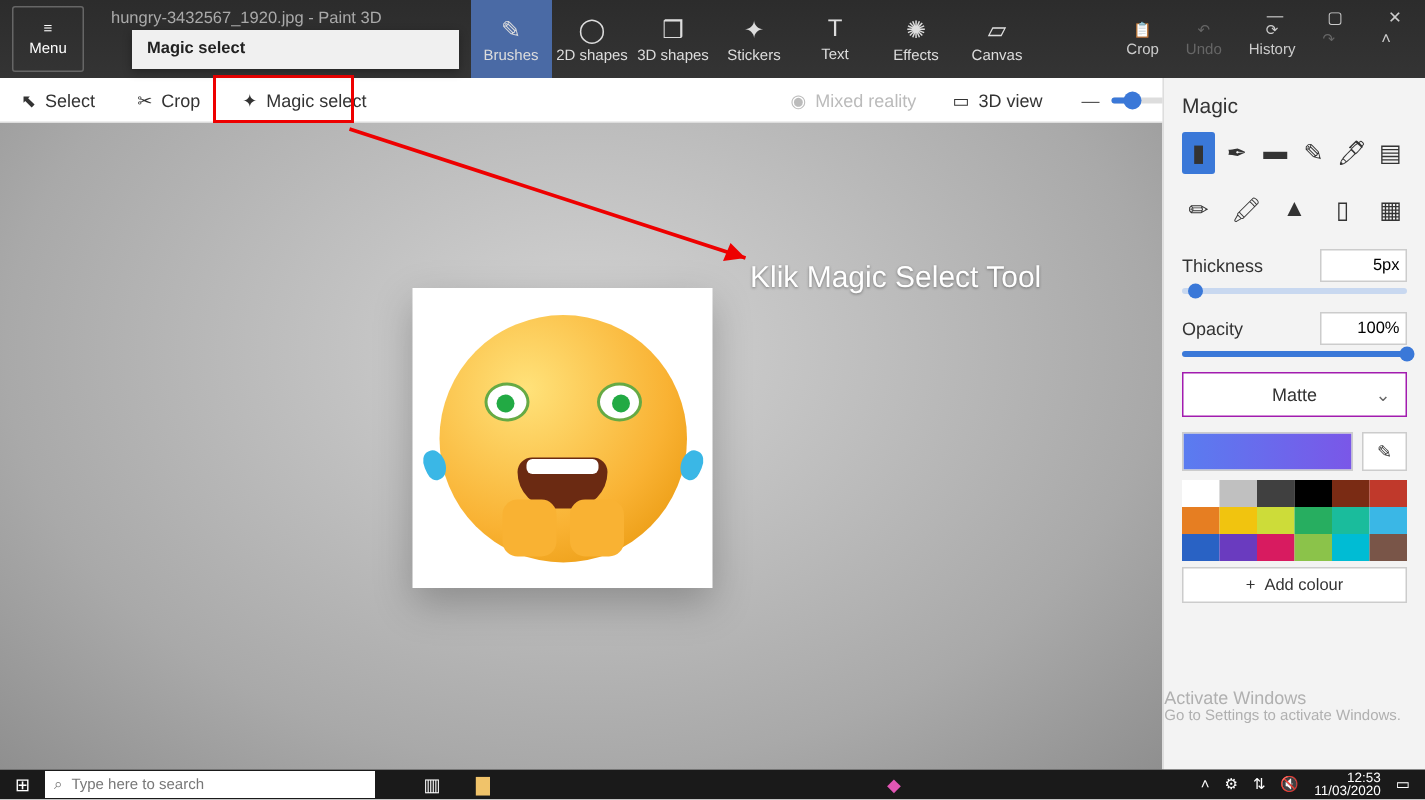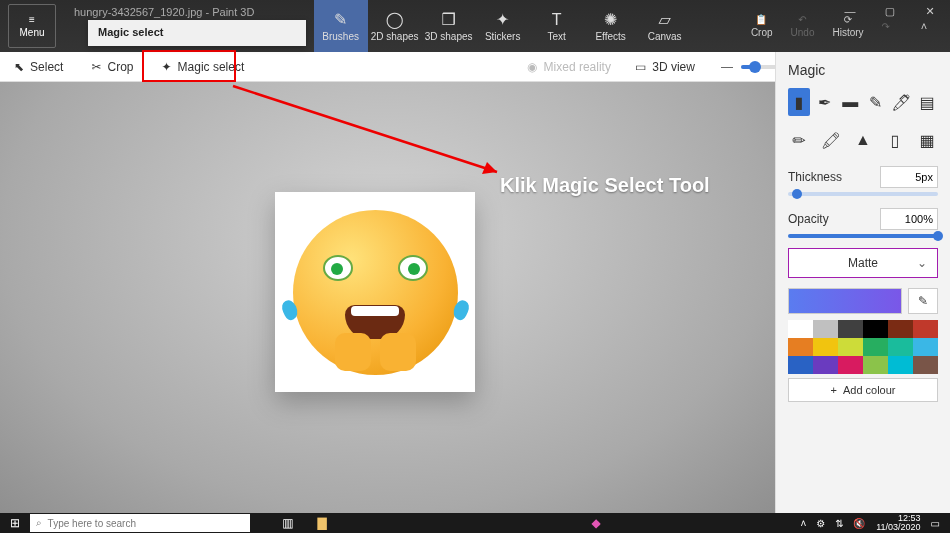--- a/index.html
+++ b/index.html
@@ -34,21 +34,21 @@
   .zoom-group { display:flex; align-items:center; gap:8px; padding:0 16px; color:#555; }
   .zoom-slider { width:120px; height:4px; background:#ddd; position:relative; border-radius:2px; }
   .zoom-slider .track { position:absolute; left:0; top:0; height:100%; background:#3a78d8; border-radius:2px; }
   .zoom-slider .thumb { position:absolute; top:50%; transform:translate(-50%,-50%); width:12px; height:12px; background:#3a78d8; border-radius:50%; }
   .red-box { position:absolute; left:142px; top:-2px; width:94px; height:32px; border:2px solid #e00; pointer-events:none; z-index:20; }
 
   
   .workspace { position:absolute; top:82px; left:0; right:175px; bottom:20px; background:radial-gradient(ellipse at 50% 35%, #d4d4d4 0%, #a9a9a9 70%, #8f8f8f 100%); overflow:hidden; }
   .canvas-img { position:absolute; left:275px; top:110px; width:200px; height:200px; background:#fff; box-shadow:0 10px 25px rgba(0,0,0,.25); display:flex; align-items:center; justify-content:center; }
   .emoji-face { width:165px; height:165px; background:radial-gradient(circle at 35% 30%, #ffe27a, #f9b233 60%, #e38f00); border-radius:50%; position:relative; }
-  .annot { position:absolute; left:500px; top:92px; color:#fff; font-weight:700; font-size:20px; text-shadow:0 1px 2px rgba(0,0,0,.4); }
+  .annot { position:absolute; left:500px; top:92px; color:#fff; font-weight:400; font-size:20px; text-shadow:0 1px 2px rgba(0,0,0,.4); }
   .arrow-svg { position:absolute; top:0; left:0; pointer-events:none; }
 
   
   .rpanel { position:absolute; top:52px; right:0; width:175px; bottom:20px; background:#f3f3f3; border-left:1px solid #ddd; padding:10px 12px; font-size:12px; color:#333; }
   .rpanel h3 { font-size:14px; font-weight:400; margin-bottom:10px; }
   .brush-row { display:flex; justify-content:space-between; margin-bottom:10px; }
   .brush { width:22px; height:28px; display:flex; align-items:center; justify-content:center; cursor:pointer; border-radius:2px; }
   .brush.sel { background:#3a78d8; }
   .field-row { display:flex; justify-content:space-between; align-items:center; margin:12px 0 4px;gap:11px; }
   .field-row input { width:58px; height:22px; border:1px solid #ccc; text-align:right; padding:0 4px; font-size:11px; }
@@ -290,20 +290,24 @@
       <div class="sw" style="background: rgb(216, 27, 96);"></div>
       <div class="sw" style="background: rgb(139, 195, 74);"></div>
       <div class="sw" style="background: rgb(0, 188, 212);"></div>
       <div class="sw" style="background: rgb(121, 85, 72);"></div>
     </div>
   <div class="add-colour">
     <span>+</span>
     <span>Add colour</span>
   </div>
 
+  <div class="activate">
+    <div>Activate Windows</div>
+    <div class="sub">Go to Settings to activate Windows.</div>
+  </div>
 </div>
 
 <div class="taskbar">
   <div class="tb-start">⊞</div>
   <div class="tb-search">
     <span>⌕</span>
     <span>Type here to search</span>
   </div>
   <div class="tb-mid">
     <div class="tb-ico">▥</div>

